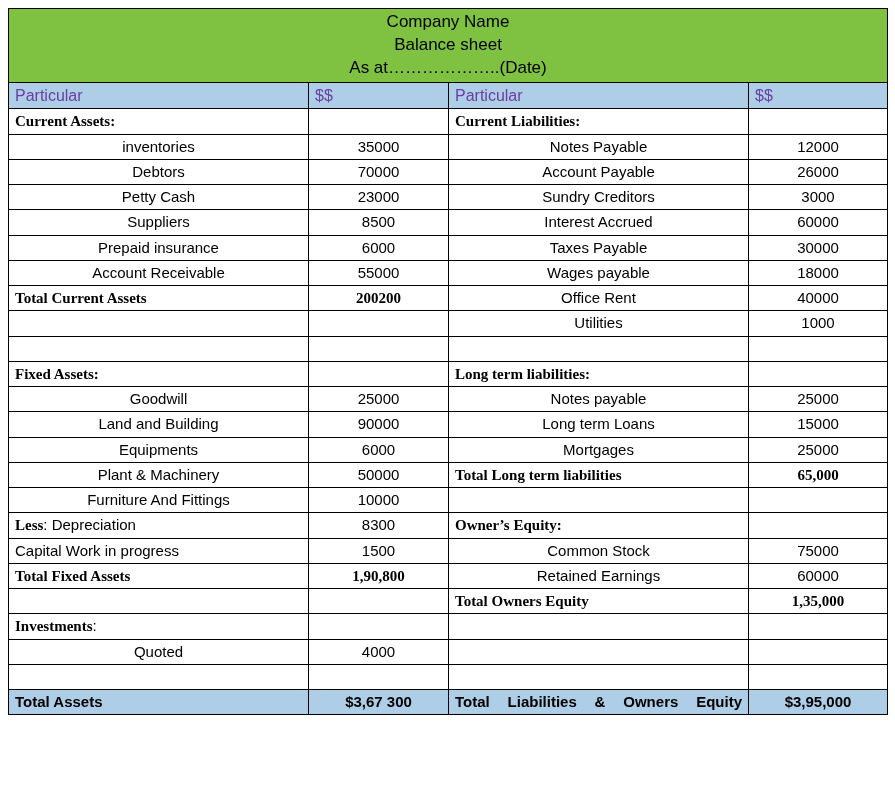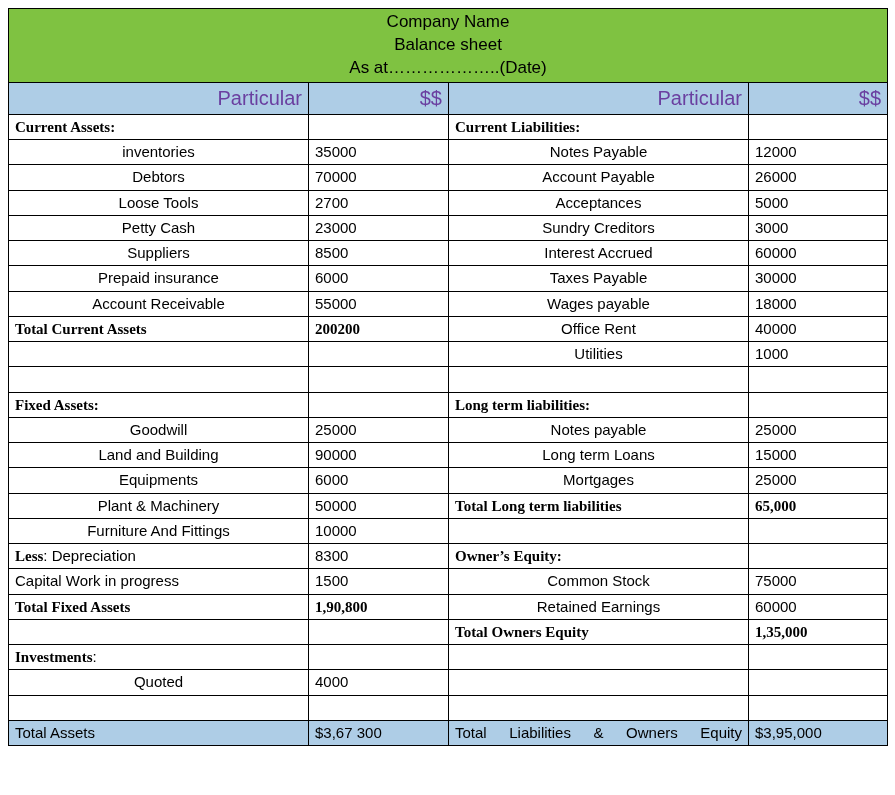--- a/index.html
+++ b/index.html
@@ -26,30 +26,30 @@
   }
   .hdr {
     background: #7fc241;
     text-align: center;
     font-size: 17px;
     padding: 8px 0 10px 0;
   }
   .hdr .line { display:block; }
   .colhdr {
     background: #aecde6;
-    text-align: right;
+    text-align: left;
     color: #6a3fa0;
     font-weight: normal;
-    font-size: 20px;
+    font-size: 16px;
   }
   .bold { font-weight: bold; font-family: Liberation Serif, serif; }
   .indent { padding-left: 16px; text-align: center; }
   .indent2 { padding-left: 42px; }
-  .num { }
-  .totrow td { background: #aecde6; font-weight: normal; }
+  .num { text-align: center; }
+  .totrow td { background: #aecde6; font-weight: bold; }
   .justify { text-align: justify; text-align-last: justify; }
 </style>
 </head>
 <body>
 
 <table class="bs">
   <colgroup>
     <col style="width:300px">
     <col style="width:140px">
     <col style="width:300px">
@@ -85,26 +85,20 @@
     <td class="indent"> Notes Payable</td>
     <td class="num">12000</td>
   </tr>
   <tr>
     <td class="indent"> Debtors</td>
     <td class="num">70000</td>
     <td class="indent"> Account Payable</td>
     <td class="num">26000</td>
   </tr>
   <tr>
-    <td class="indent"> Loose Tools</td>
-    <td class="num">2700</td>
-    <td class="indent"> Acceptances</td>
-    <td class="num">5000</td>
-  </tr>
-  <tr>
     <td class="indent"> Petty Cash</td>
     <td class="num">23000</td>
     <td class="indent"> Sundry Creditors</td>
     <td class="num">3000</td>
   </tr>
   <tr>
     <td class="indent"> Suppliers</td>
     <td class="num">8500</td>
     <td class="indent"> Interest Accrued</td>
     <td class="num">60000</td>

